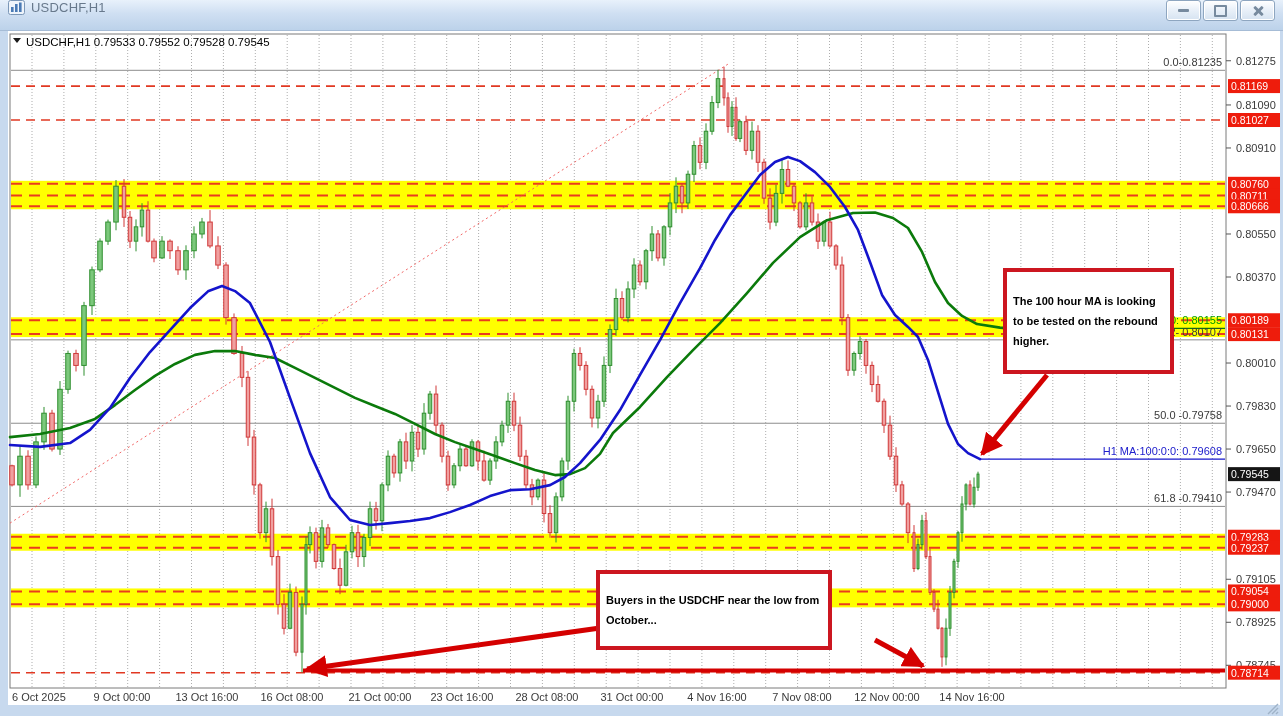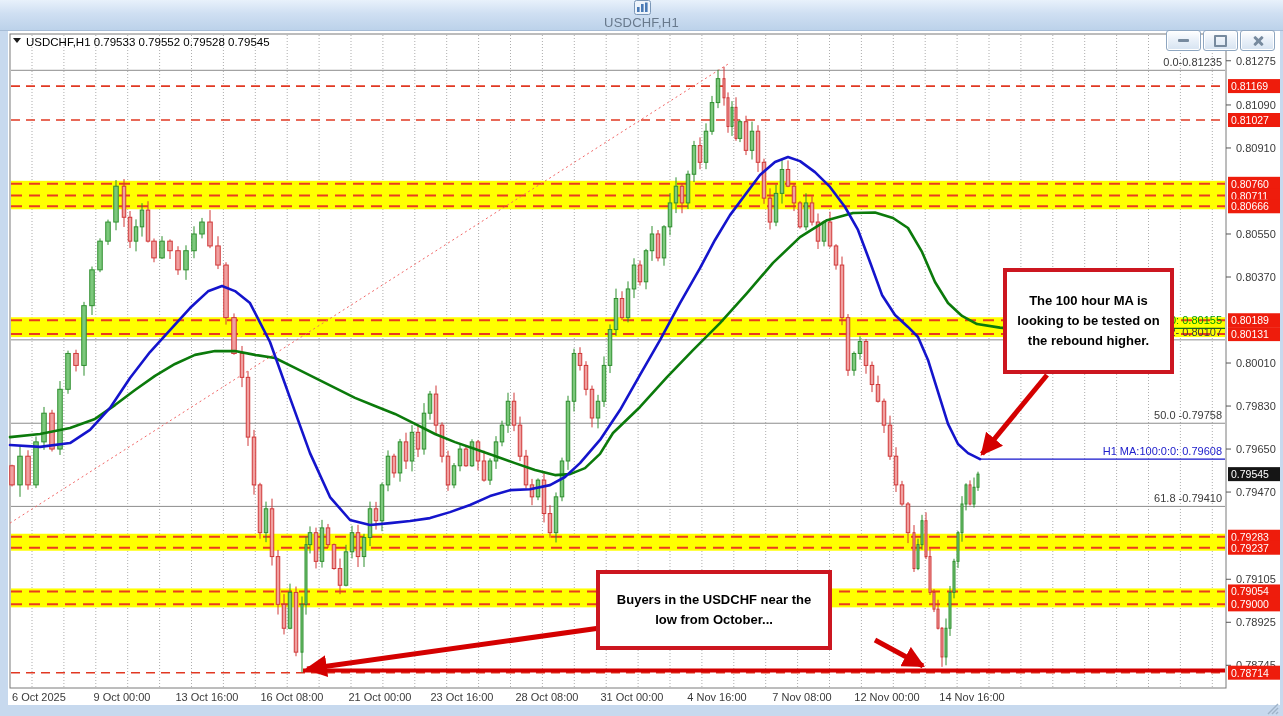--- a/index.html
+++ b/index.html
@@ -1,41 +1,41 @@
 <!DOCTYPE html>
 <html><head>
 <meta charset="utf-8">
 <style>
   html,body{margin:0;padding:0}
   body{width:1283px;height:716px;position:relative;overflow:hidden;
        background:#c7d9ee;font-family:"Liberation Sans",sans-serif;}
   .titlebar{position:absolute;left:0;top:0;width:1283px;height:30px;z-index:6;
 romance    background:linear-gradient(#e8f1fb,#cfdff2 45%,#bcd2ea);
-    border-bottom:1px solid #a6bcd6;display:flex;align-items:center;flex-direction:column;}
+    border-bottom:1px solid #a6bcd6;display:flex;align-items:flex-start;}
   .titlebar{background:linear-gradient(#e8f1fb,#cfdff2 45%,#bcd2ea);}
   .app-icon{margin:0 6px 0 8px;width:17px;height:15px;display:inline-block}
   .title{font-size:13px;color:#68798c;letter-spacing:.2px}
   .controls{margin-left:auto;margin-right:8px;display:flex;gap:2px}
   .winbtn{width:33px;height:19px;border:1px solid #8ea6c0;border-radius:3px;
     background:linear-gradient(#ffffff,#eaf1f9 45%,#d6e3f1);
     display:flex;align-items:center;justify-content:center;cursor:default;
     box-shadow:inset 0 0 0 1px #fff}
   .glyph-min{width:11px;height:3px;background:#77markup8a9e;background:#77{8a}9e}
   .glyph-min{width:11px;height:3px;background:#778a9e;border-radius:1px}
   .glyph-restore{width:9px;height:8px;border:2px solid #778a9e;border-radius:1px}
   .glyph-close{position:relative;width:12px;height:12px}
   .glyph-close::before,.glyph-close::after{content:"";position:absolute;left:5px;top:0;
     width:3px;height:12px;background:#778a9e;border-radius:1px}
   .glyph-close::before{transform:rotate(45deg)}
   .glyph-close::after{transform:rotate(-45deg)}
   #chart{position:absolute;left:0;top:0;z-index:1}
   svg text{font-family:"Liberation Sans",sans-serif}
   .anno{position:absolute;z-index:5;background:#ffffff;border:4px solid #cc1620;
     box-sizing:border-box;display:flex;align-items:center;justify-content:center;
-    text-align:center;font-weight:bold;font-size:13px;line-height:20px;color:#000;
+    text-align:left;font-weight:bold;font-size:11px;line-height:20px;color:#000;
     padding:2px 6px}
   #box-ma{left:1003px;top:268px;width:171px;height:106px}
   #box-buyers{left:596px;top:570px;width:236px;height:80px}
 </style>
 </head>
 <body>
 
 <div>
   <svg id="chart" width="1283" height="716">
       <rect x="8" y="30" width="1272" height="675" fill="#ffffff"></rect>

